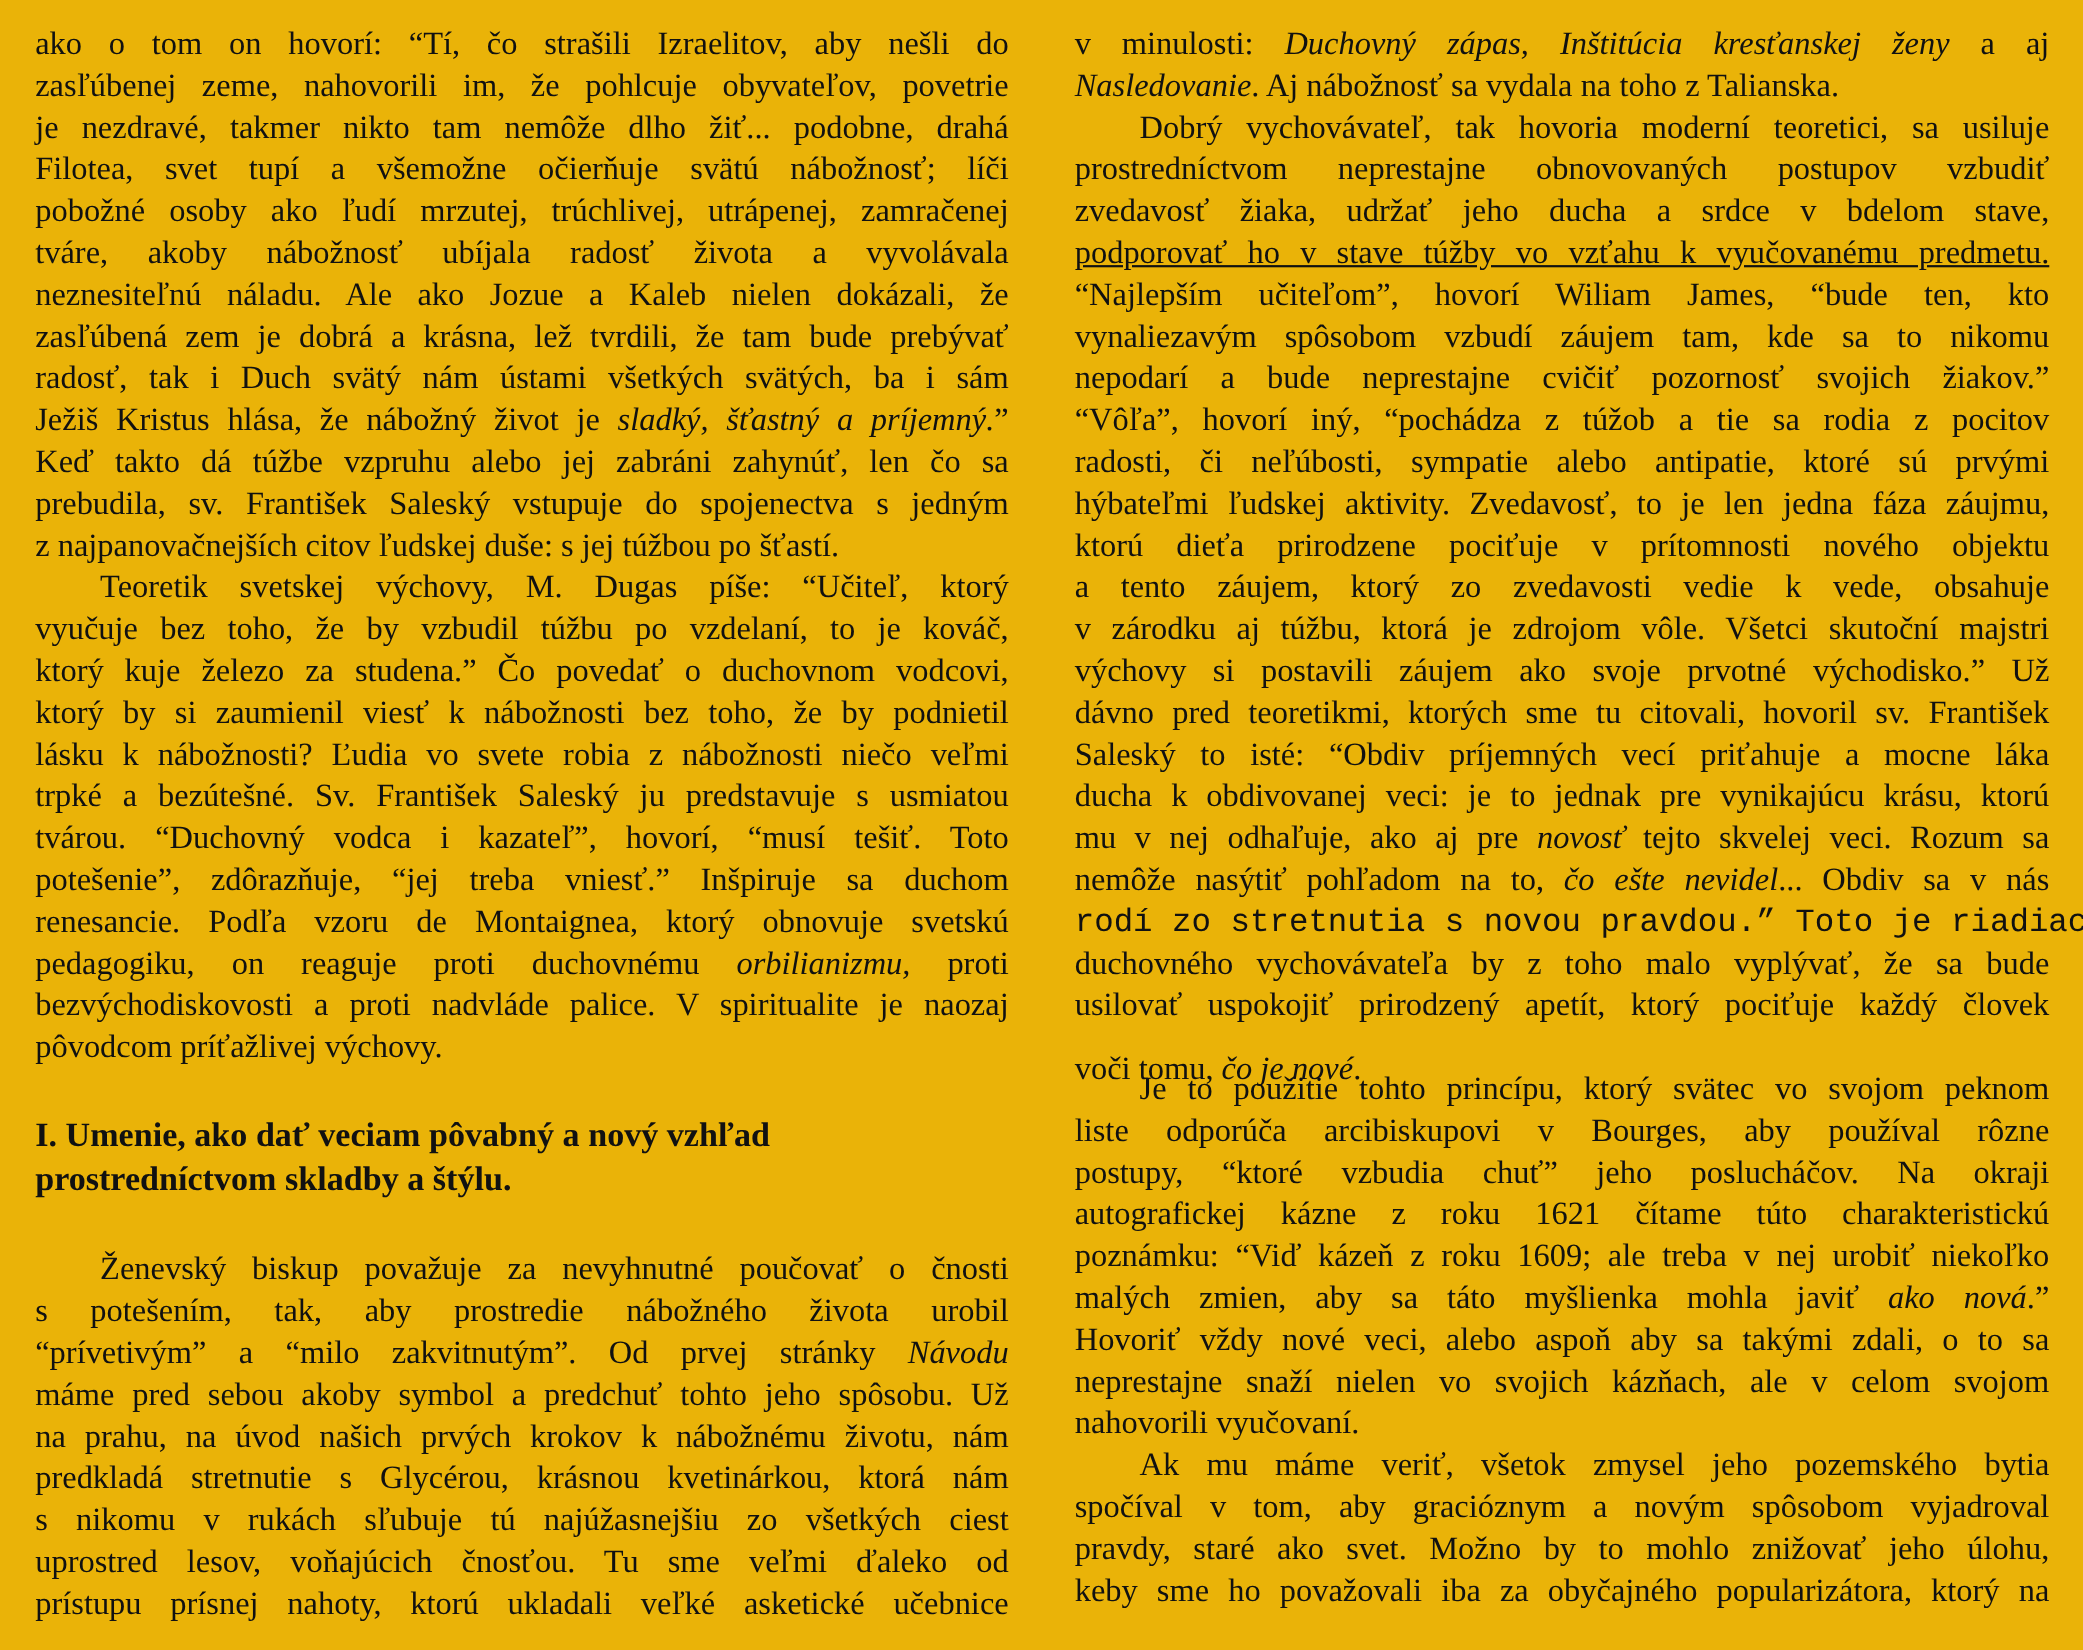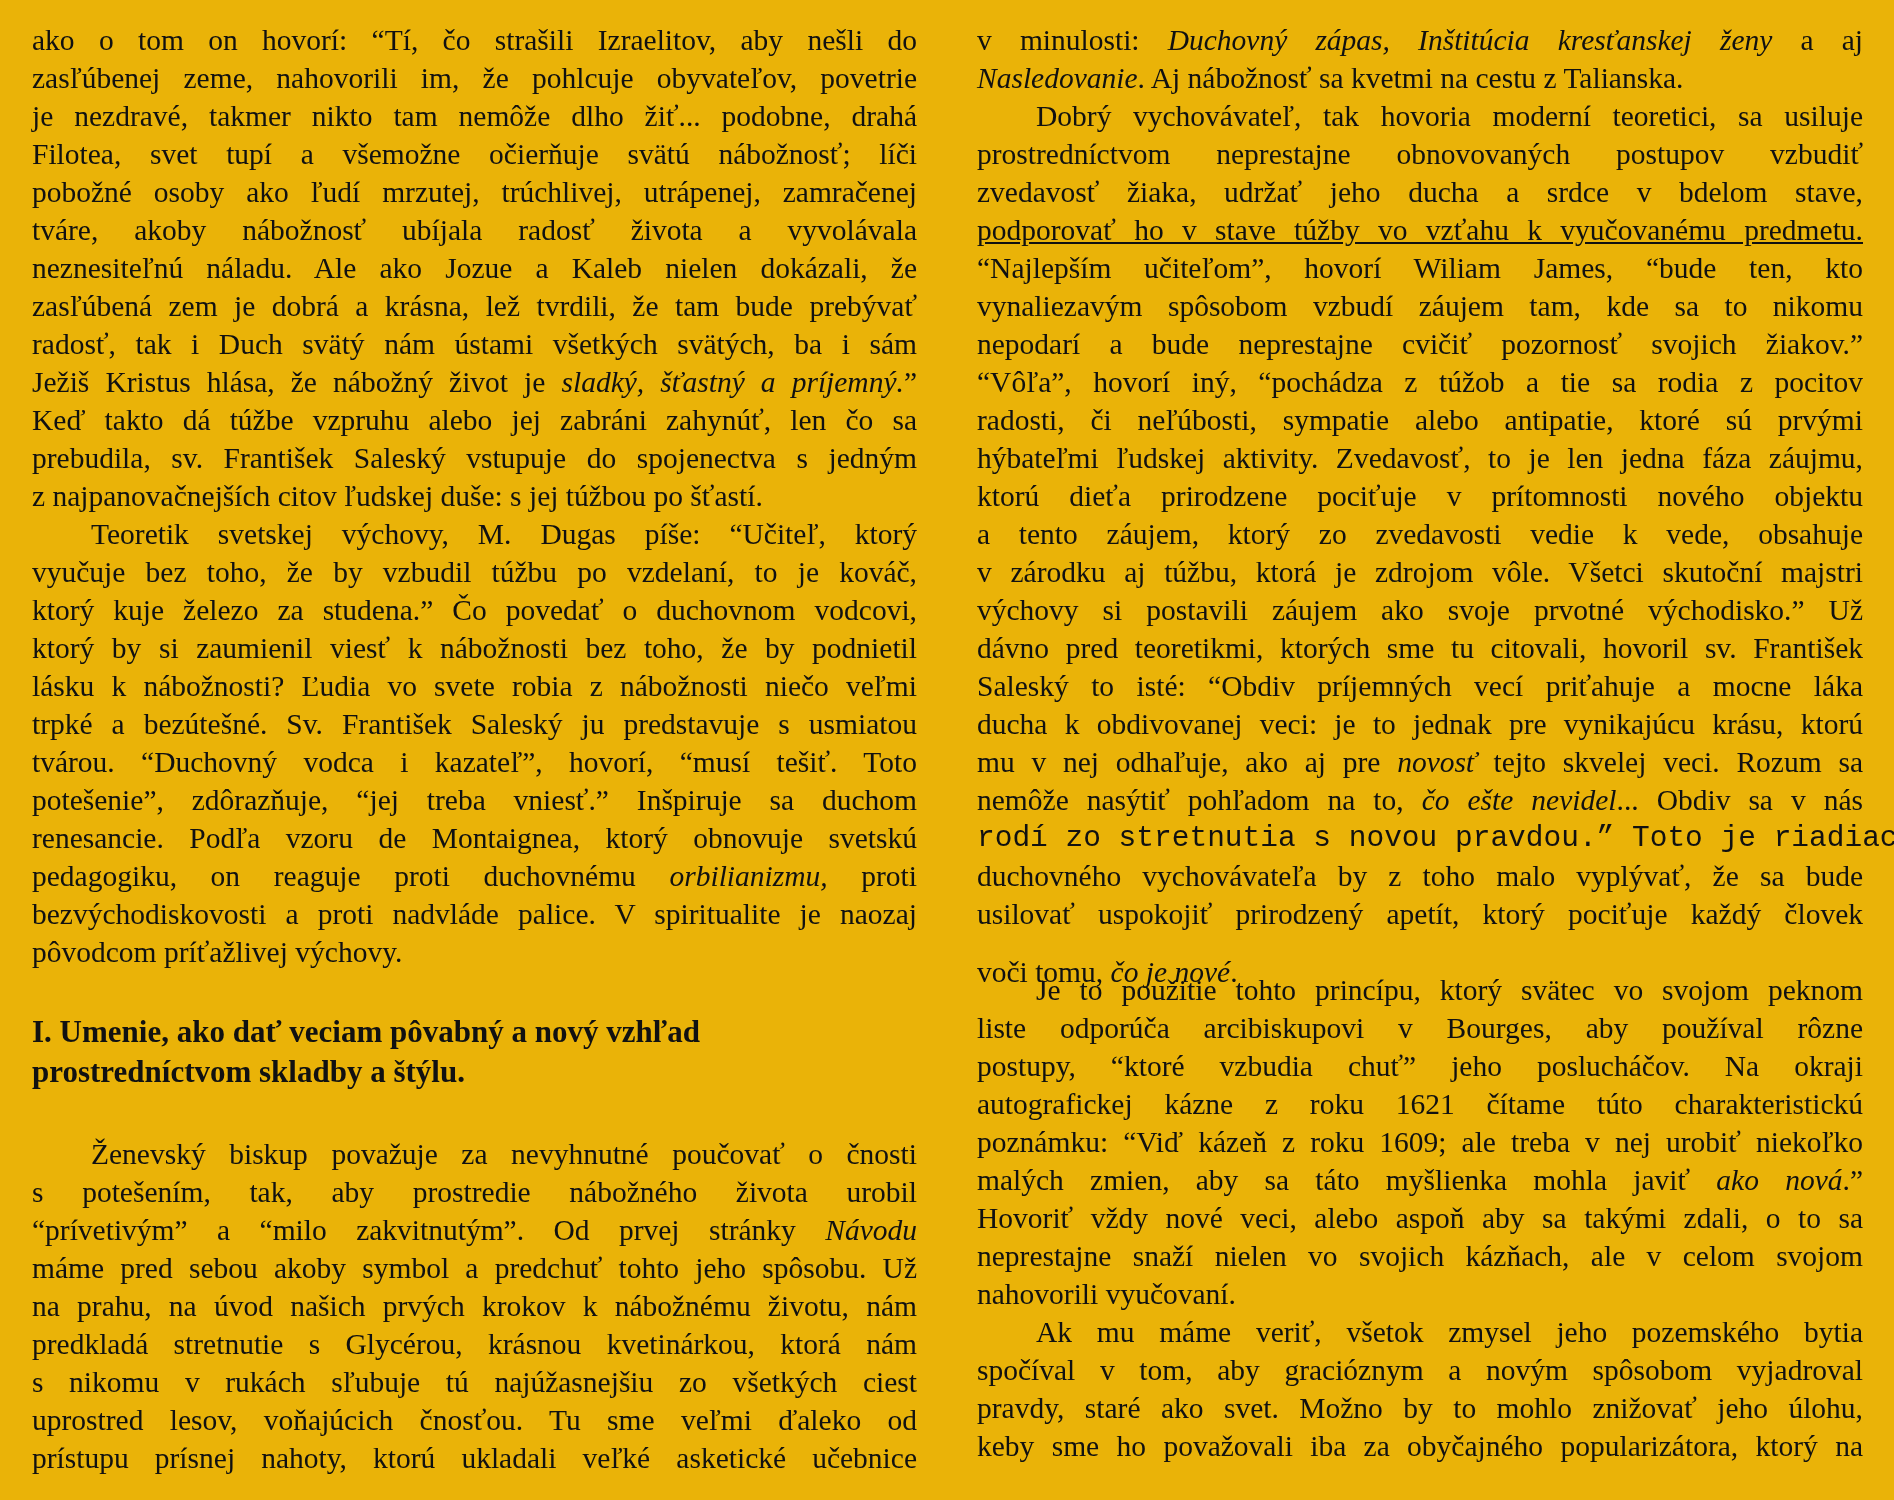--- a/index.html
+++ b/index.html
@@ -69,21 +69,21 @@
         <div class="line" style="top: 1287px;"><span>na prahu, na úvod našich prvých krokov k nábožnému životu, nám</span></div>
         <div class="line" style="top: 1325px;"><span>predkladá stretnutie s Glycérou, krásnou kvetinárkou, ktorá nám</span></div>
         <div class="line" style="top: 1363px;"><span>s nikomu v rukách sľubuje tú najúžasnejšiu zo všetkých ciest</span></div>
         <div class="line" style="top: 1401px;"><span>uprostred lesov, voňajúcich čnosťou. Tu sme veľmi ďaleko od</span></div>
         <div class="line" style="top: 1439px;"><span>prístupu prísnej nahoty, ktorú ukladali veľké asketické učebnice</span></div>
       </div>
   </div>
   <div class="col col-right">
     <div>
         <div class="line" style="top: 21px;"><span>v minulosti: </span><span class="it">Duchovný zápas, Inštitúcia kresťanskej ženy</span><span> a aj</span></div>
-        <div class="line last" style="top: 59px;"><span class="it">Nasledovanie</span><span>. Aj nábožnosť sa kvetmi na cestu z Talianska.</span></div>
+        <div class="line last" style="top: 59px;"><span class="it">Nasledovanie</span><span>. Aj nábožnosť sa vydala na toho z Talianska.</span></div>
       </div>
     <div>
         <div class="line indent" style="top: 97px;"><span>Dobrý vychovávateľ, tak hovoria moderní teoretici, sa usiluje</span></div>
         <div class="line" style="top: 135px;"><span>prostredníctvom neprestajne obnovovaných postupov vzbudiť</span></div>
         <div class="line" style="top: 173px;"><span>zvedavosť žiaka, udržať jeho ducha a srdce v bdelom stave,</span></div>
         <div class="line" style="top: 211px; text-decoration: underline;"><span>podporovať ho v stave túžby vo vzťahu k vyučovanému predmetu.</span></div>
         <div class="line" style="top: 249px;"><span>“Najlepším učiteľom”, hovorí Wiliam James, “bude ten, kto</span></div>
         <div class="line" style="top: 287px;"><span>vynaliezavým spôsobom vzbudí záujem tam, kde sa to nikomu</span></div>
         <div class="line" style="top: 325px;"><span>nepodarí a bude neprestajne cvičiť pozornosť svojich žiakov.”</span></div>
         <div class="line" style="top: 363px;"><span>“Vôľa”, hovorí iný, “pochádza z túžob a tie sa rodia z pocitov</span></div>

